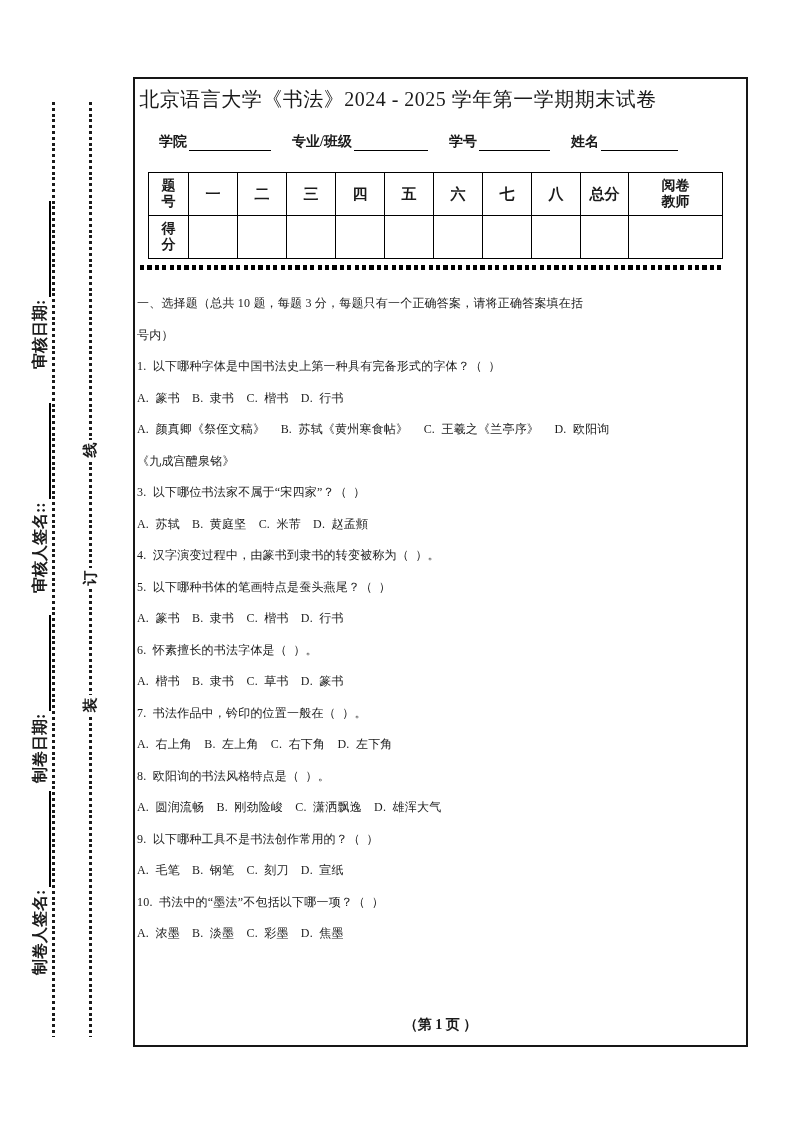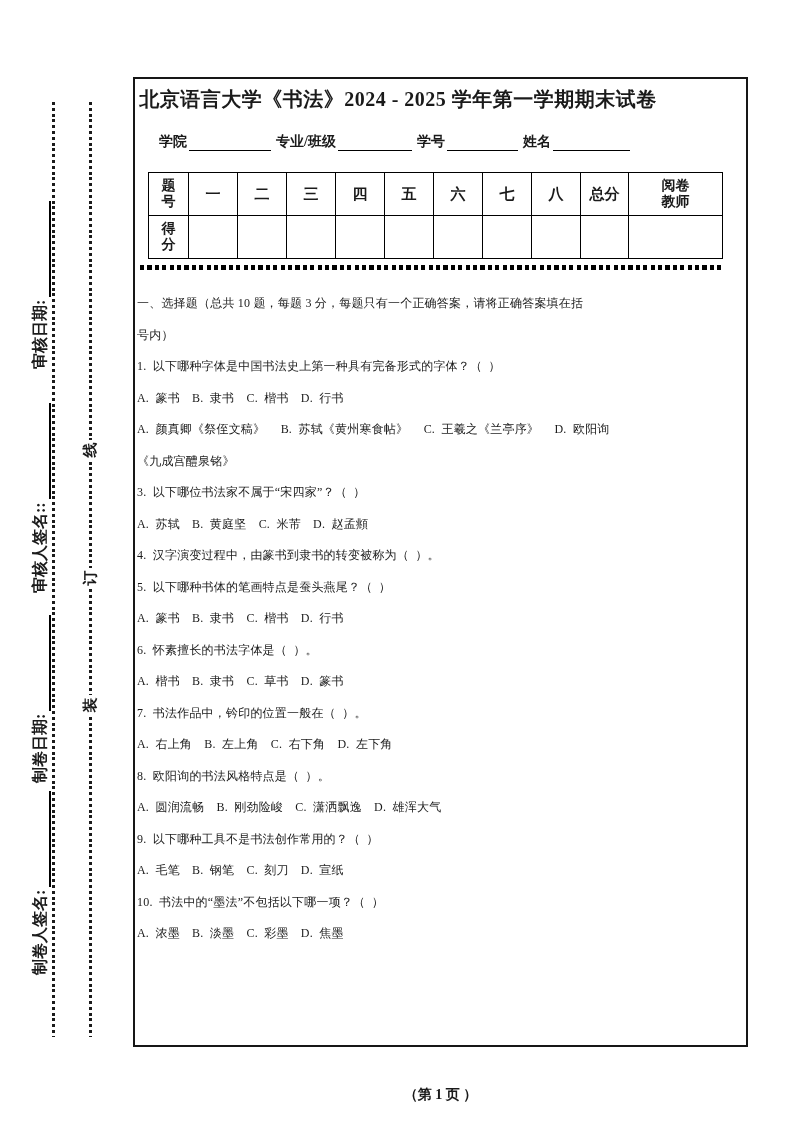--- a/index.html
+++ b/index.html
@@ -20,23 +20,23 @@
   .dl-a{left:52px}.dl-b{left:89px}
   .bind-char{position:absolute;left:80px;width:20px;height:20px;line-height:20px;
       text-align:center;background:#fff;font-size:15px;font-weight:bold;
       transform:rotate(-90deg);}
   .bc1{top:440px}.bc2{top:568px}.bc3{top:695px}
 
   
   .frame{position:absolute;left:133px;top:77px;width:611px;height:966px;
       border:2px solid #161616;background:#fff;}
   .title{position:absolute;left:0;top:7px;width:526px;text-align:center;
-      font-size:20px;font-weight:bold;letter-spacing:.5px;white-space:nowrap;}
+      font-size:20px;font-weight:normal;letter-spacing:.5px;white-space:nowrap;}
   .info-row{position:absolute;left:24px;top:54px;display:flex;align-items:flex-end;
-      font-size:14px;font-weight:bold;white-space:nowrap;}
+      font-size:14px;font-weight:bold;white-space:nowrap;gap:16px;}
   .info-item{display:flex;align-items:flex-end;margin-right:5px;}
   .info-label{margin-right:2px;}
   .info-blank{display:inline-block;height:13px;border-bottom:1.5px solid #000;}
   .ib1{width:82px}.ib2{width:74px}.ib3{width:71px}.ib4{width:77px}
 
   
   .score-table{position:absolute;left:13px;top:93px;display:grid;
       grid-template-columns:40px repeat(8,49px) 48px 93px;
       grid-template-rows:43px 42px;border:1.6px solid #000;}
   .st-cell{border-right:1px solid #000;border-bottom:1px solid #000;
@@ -46,21 +46,21 @@
   .st-cell:nth-child(11n){border-right:none;}
   .st-cell:nth-child(n+12){border-bottom:none;}
 
   .thick-dots{position:absolute;left:5px;top:186px;width:583px;height:4.6px;
       background-image:repeating-linear-gradient(to right,#000 0 4.2px,transparent 4.2px 7.4px);}
 
   .qarea{position:absolute;left:2px;top:209px;width:606px;overflow:hidden;}
   .qline{height:31.5px;line-height:31.5px;font-size:12px;white-space:pre;
       letter-spacing:.2px;}
 
-  .footer{position:absolute;left:133px;top:1086px;width:615px;text-align:center;
+  .footer{position:absolute;left:133px;top:1016px;width:615px;text-align:center;
       font-size:14px;font-weight:bold;}
 </style>
 </head>
 <body>
 
 <div>
   <div class="seal-field sf1">
     <span>审核日期:</span>
     <span class="seal-blank"></span>
   </div>

